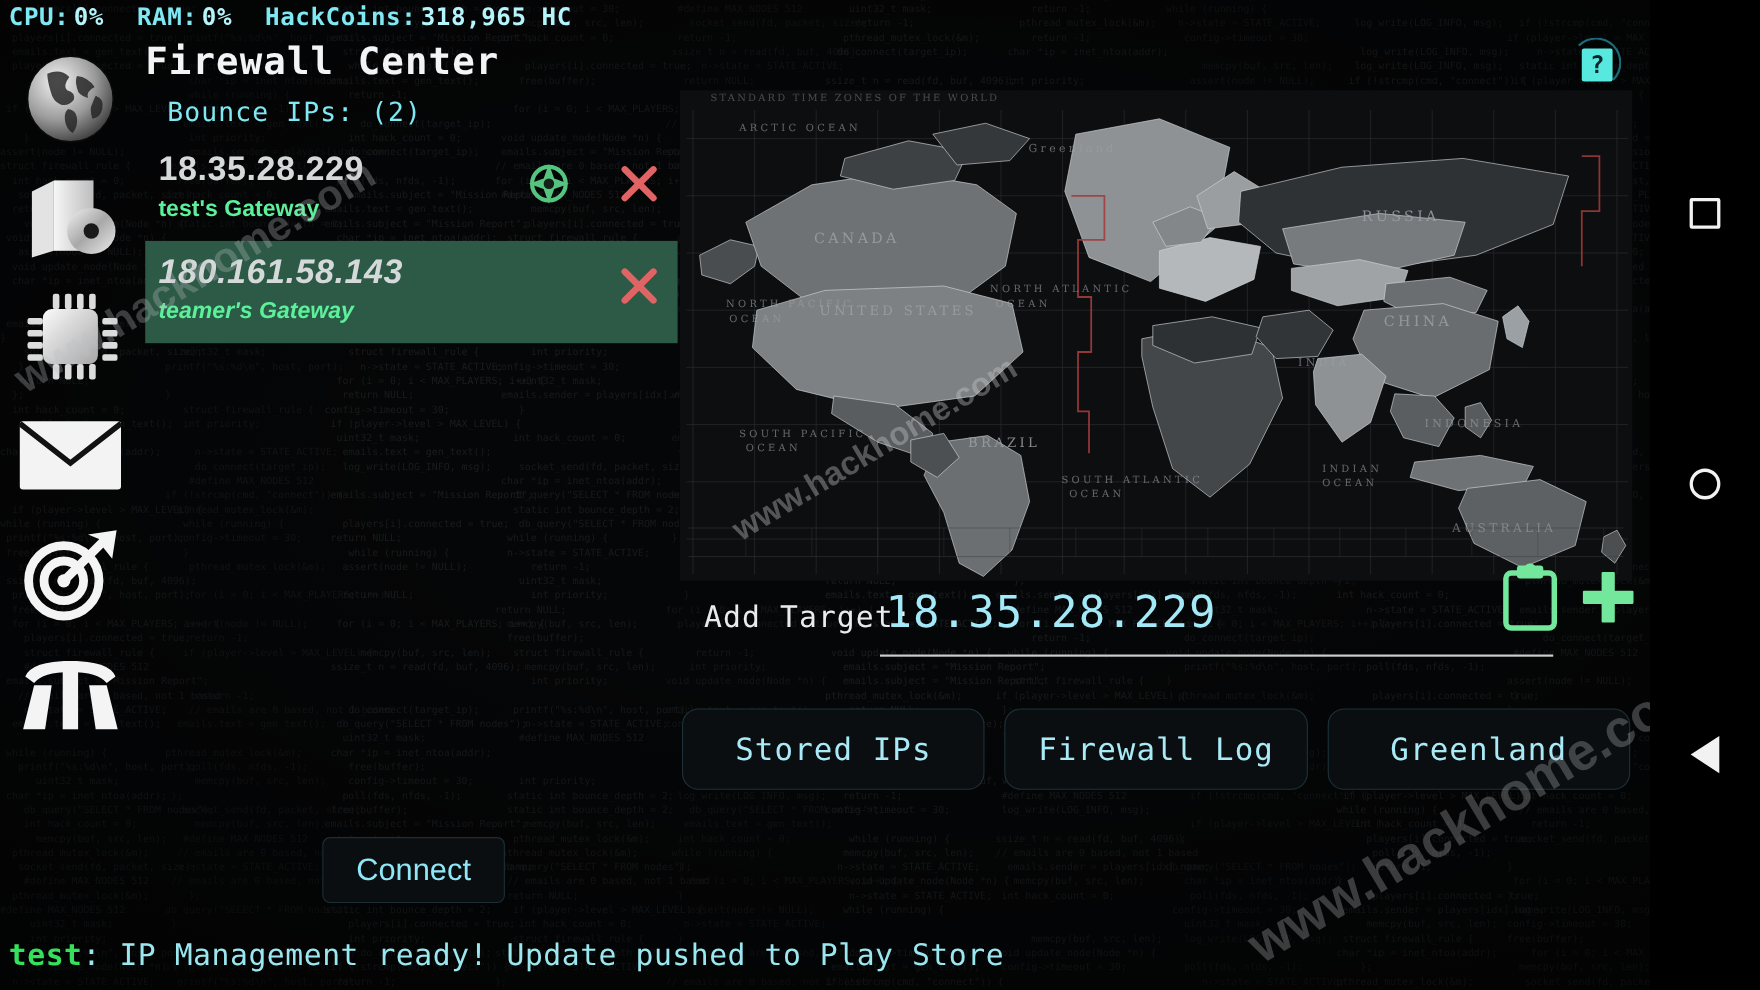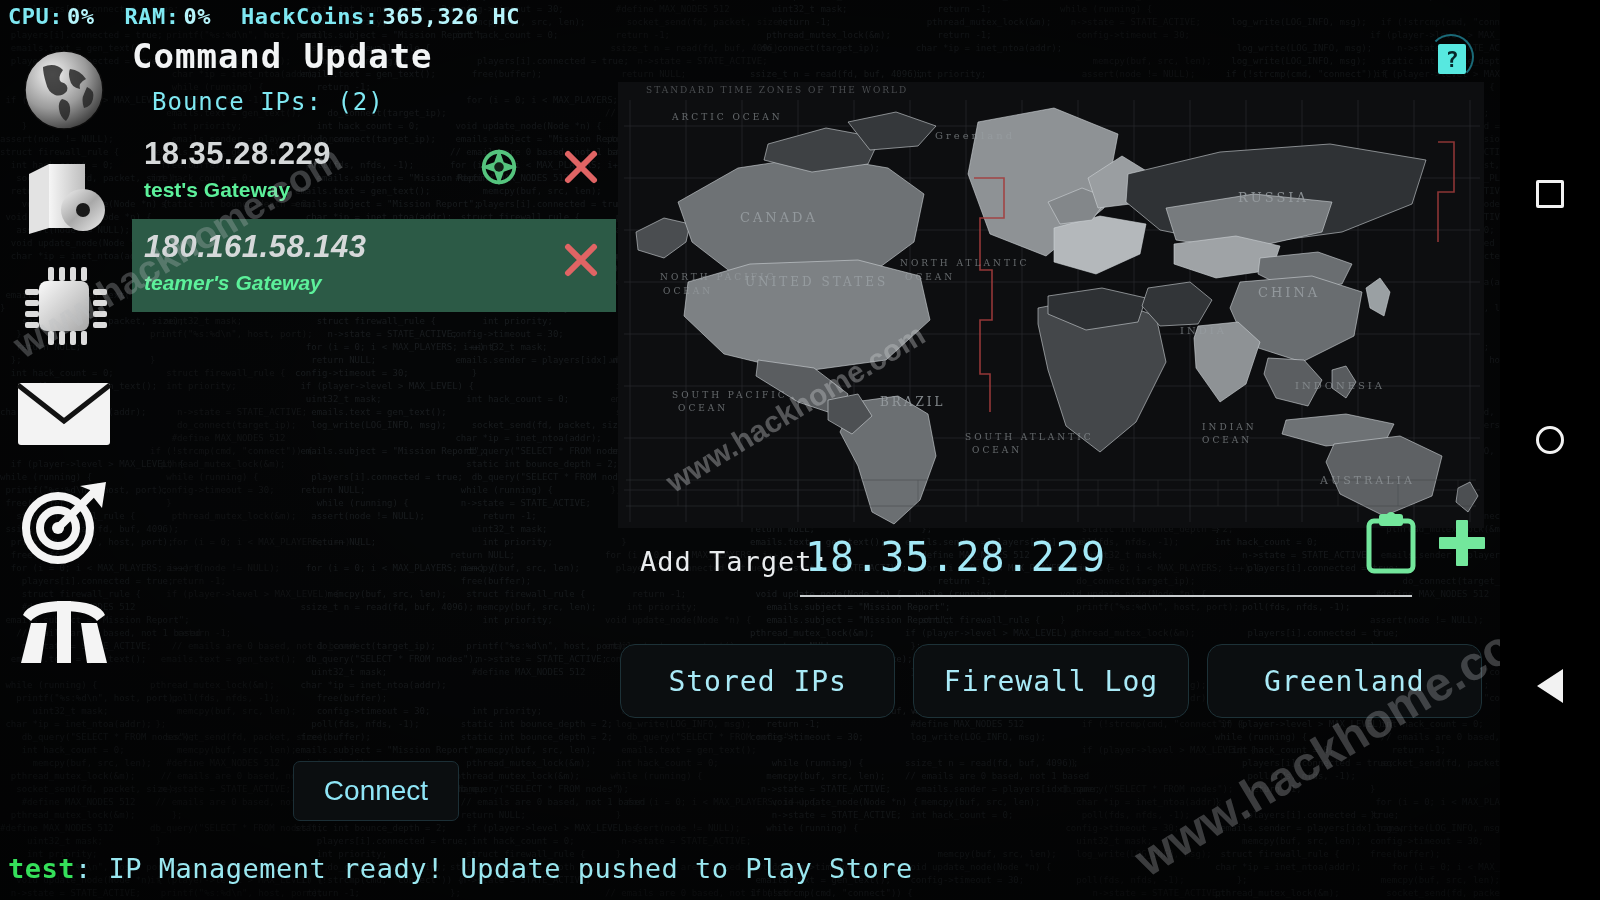--- a/index.html
+++ b/index.html
@@ -1039,21 +1039,21 @@
 </div>
     </div>
   <div class="vign"></div>
 
   <div class="topbar">
     <span class="lbl">CPU:</span>
     <span class="val">0%</span>
     <span class="lbl">RAM:</span>
     <span class="val">0%</span>
     <span class="lbl">HackCoins:</span>
-    <span class="val">365,326 HC</span>
+    <span class="val">318,965 HC</span>
   </div>
 
   <div class="rail">
 
     <div class="rail-item">
       <span>
         <svg width="86" height="86" viewBox="0 0 86 86">
           <defs>
             <radialGradient id="gl" cx="35%" cy="30%" r="80%">
               <stop offset="0%" stop-color="#f4f4f4"></stop>
@@ -1152,21 +1152,21 @@
           <path d="M8 22 q6 -14 41 -14 q35 0 41 14 l-8 6 q-8 -10 -33 -10 q-25 0 -33 10 z" fill="#f4f4f4"></path>
           <path d="M16 30 l16 0 l-6 40 l-20 0 z" fill="#f4f4f4"></path>
           <path d="M82 30 l-16 0 l6 40 l20 0 z" fill="#f4f4f4"></path>
           <rect x="42" y="8" width="14" height="62" fill="#f4f4f4"></rect>
         </svg>
       </span>
     </div>
 
   </div>
 
-  <div class="page-title">Command Update</div>
+  <div class="page-title">Firewall Center</div>
   <div class="bounce-label">Bounce IPs: (2)</div>
 
   <div class="help-arc"></div>
   <div class="help">?</div>
 
   <div class="ip-list" id="iplist">
       <div class="ip-row">
         <div class="ip-addr">18.35.28.229</div>
         <div class="ip-owner">test's Gateway</div>
         <div class="ip-actions">

